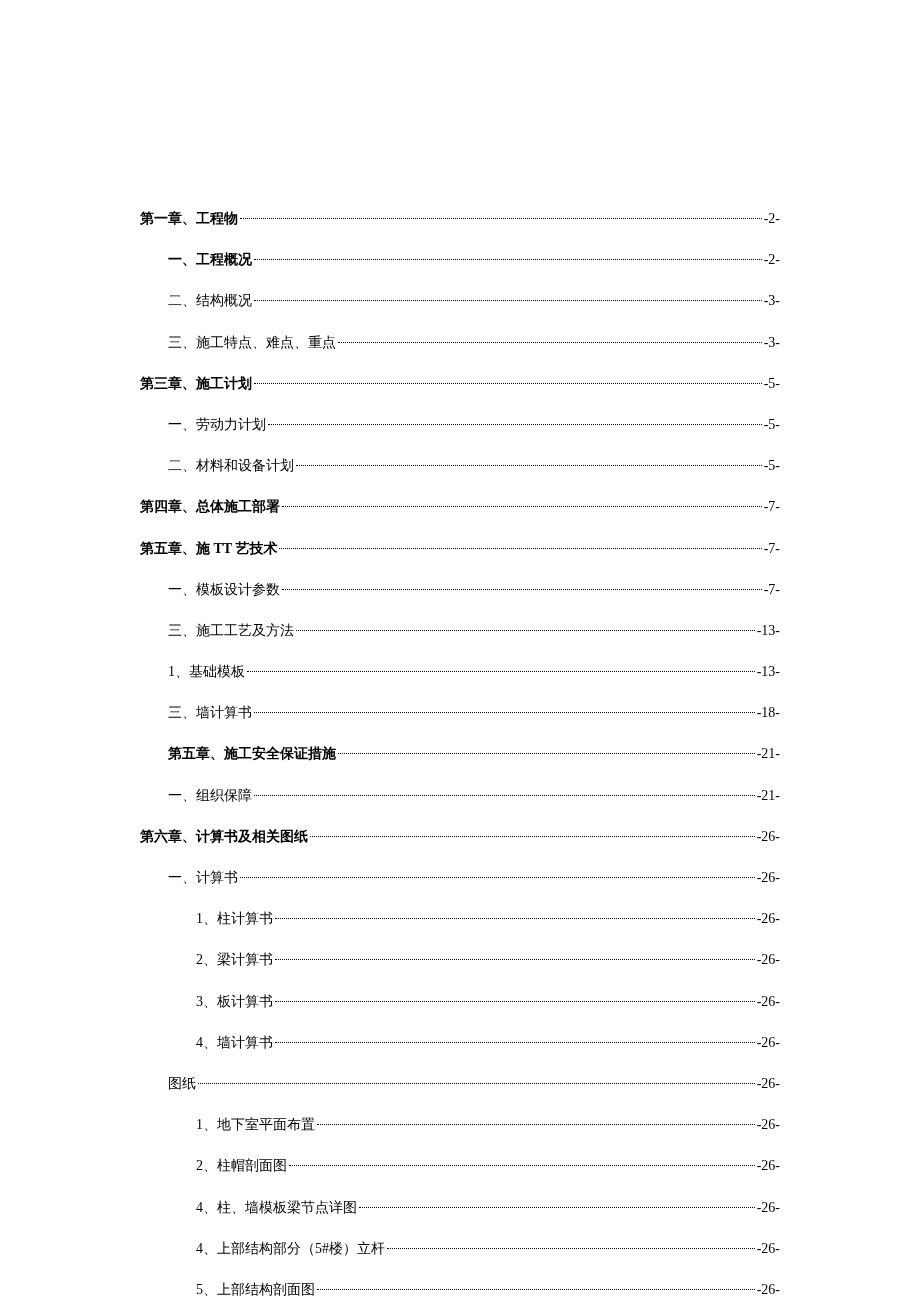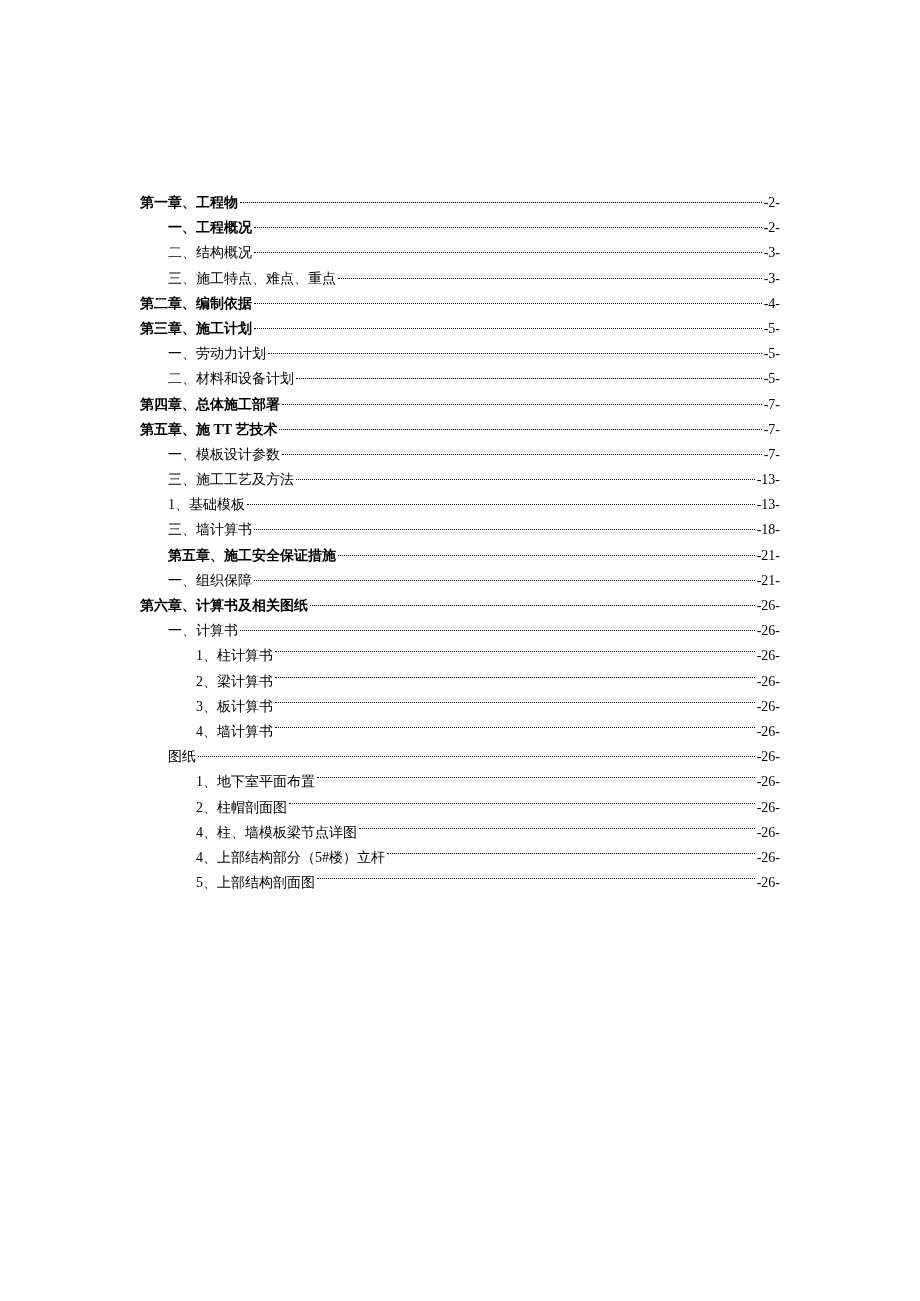--- a/index.html
+++ b/index.html
@@ -14,20 +14,21 @@
       color: #000;
       width: 920px;
       height: 1301px;
       padding: 190px 140px 0 140px;
     }
     .toc-entry {
       display: flex;
       align-items: baseline;
       line-height: 1.8;
       white-space: nowrap;
+      margin-top: 16px;
     }
     .toc-label {
       flex-shrink: 0;
     }
     .toc-dots {
       flex: 1;
       border-bottom: 1.5px dotted #000;
       margin: 0 2px;
       position: relative;
       top: -4px;
@@ -37,21 +38,20 @@
       flex-shrink: 0;
     }
     .bold {
       font-weight: bold;
     }
     .indent-1 {
       padding-left: 28px;
     }
     .indent-2 {
       padding-left: 56px;
-      align-items: center;
     }
   </style>
 </head>
 <body>
 
 <div id="toc-container">
     <div class="toc-entry">
       <span class="toc-label bold">第一章、工程物</span>
       <span class="toc-dots"></span>
       <span class="toc-page">-2-</span>
@@ -63,25 +63,20 @@
     </div>
     <div class="toc-entry indent-1">
       <span class="toc-label">二、结构概况</span>
       <span class="toc-dots"></span>
       <span class="toc-page">-3-</span>
     </div>
     <div class="toc-entry indent-1">
       <span class="toc-label">三、施工特点、难点、重点</span>
       <span class="toc-dots"></span>
       <span class="toc-page">-3-</span>
-    </div>
-    <div class="toc-entry">
-      <span class="toc-label bold">第二章、编制依据</span>
-      <span class="toc-dots"></span>
-      <span class="toc-page">-4-</span>
     </div>
     <div class="toc-entry">
       <span class="toc-label bold">第三章、施工计划</span>
       <span class="toc-dots"></span>
       <span class="toc-page">-5-</span>
     </div>
     <div class="toc-entry indent-1">
       <span class="toc-label">一、劳动力计划</span>
       <span class="toc-dots"></span>
       <span class="toc-page">-5-</span>

